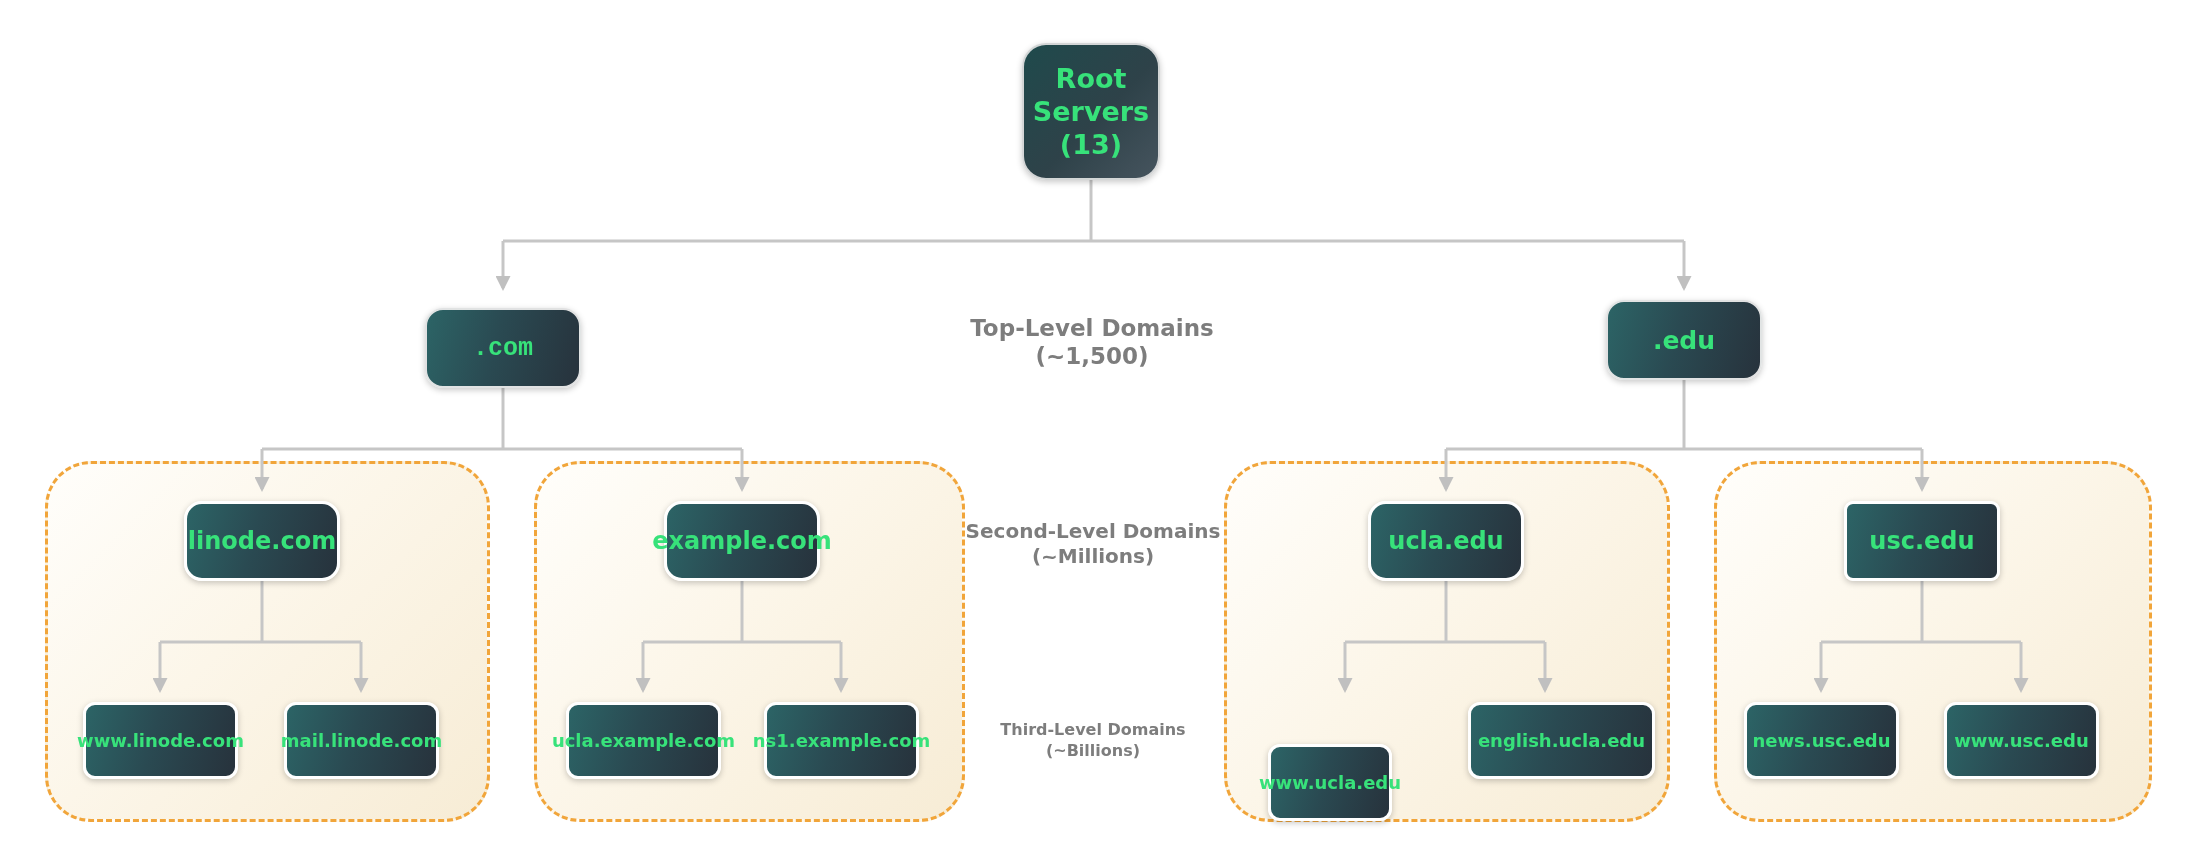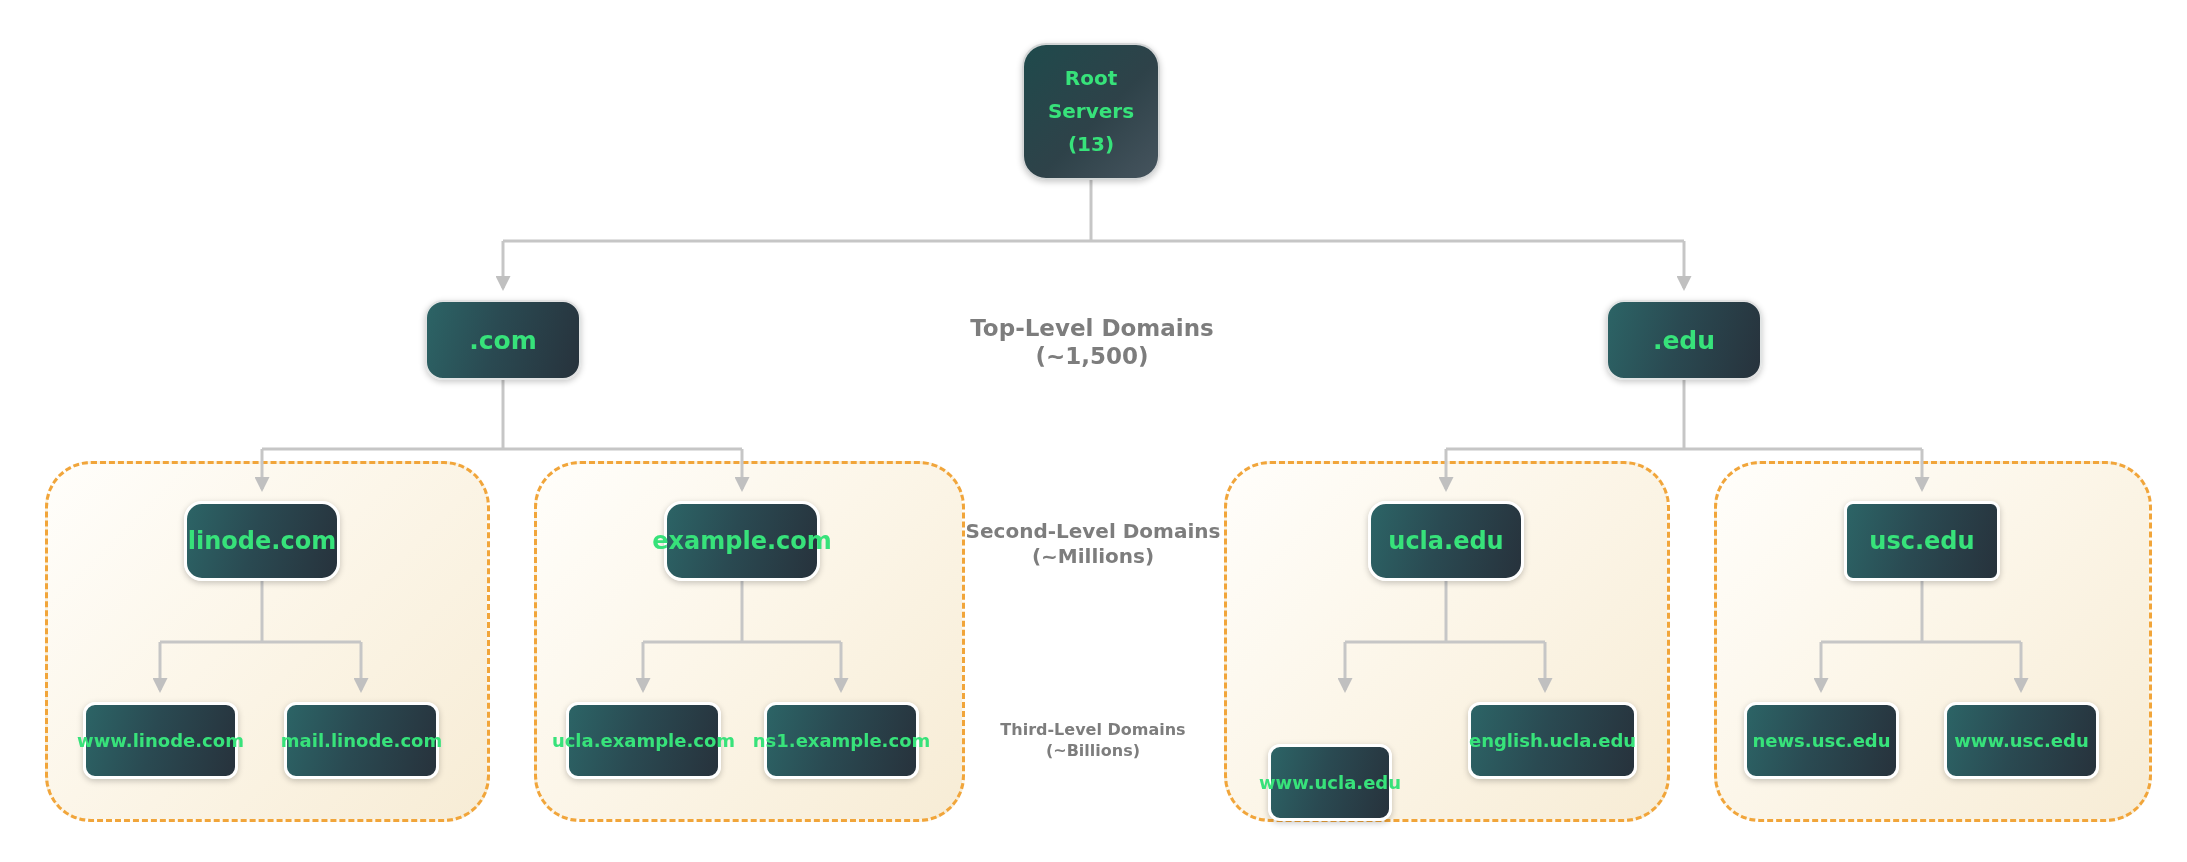--- a/index.html
+++ b/index.html
@@ -26,21 +26,21 @@
     text-align:center;
     color:#37e27a;
     font-weight:bold;
     background:linear-gradient(105deg,#2c6466 0%,#2a4a52 45%,#27323c 100%);
     box-sizing:border-box;
     z-index:3;
     box-shadow:0 2px 6px rgba(0,0,0,0.22);
   }
   .node-root{
     border-radius:24px;
-    font-size:20px;line-height:33px;
+    font-size:27px;line-height:33px;
     border:2px solid rgba(230,230,230,0.9);
     background:linear-gradient(135deg,#1f4a4c 0%,#2e4249 55%,#46545e 100%);
   }
   .node-tld{
     border-radius:18px;
     font-size:25px;
     border:2px solid rgba(235,235,235,0.95);
   }
   .node-sld{
     border-radius:18px;
@@ -113,21 +113,21 @@
       <path d="M1545,642 V690" marker-end="url(#arrow)"></path>
       <path d="M1821,642 V690" marker-end="url(#arrow)"></path>
       <path d="M2021,642 V690" marker-end="url(#arrow)"></path>
     </g>
   </svg>
 
   <div class="node node-root" style="left:1022px;top:43px;width:138px;height:137px;">
     <span>Root Servers (13)</span>
   </div>
 
-  <div class="node node-tld" style="left:425px;top:300px;width:156px;height:80px;">
+  <div class="node node-tld" style="left:425px;top:308px;width:156px;height:80px;font-family:Liberation Mono, monospace;">
     <span>.com</span>
   </div>
   <div class="node node-tld" style="left:1606px;top:300px;width:156px;height:80px;">
     <span>.edu</span>
   </div>
 
   <div class="tier-label tier-top">
     <span class="l1">Top-Level Domains</span>
     <span class="l2">(~1,500)</span>
   </div>
@@ -161,21 +161,21 @@
   </div>
   <div class="node node-3ld" style="left:566px;top:702px;width:155px;height:77px;">
     <span>ucla.example.com</span>
   </div>
   <div class="node node-3ld" style="left:764px;top:702px;width:155px;height:77px;">
     <span>ns1.example.com</span>
   </div>
   <div class="node node-3ld" style="left:1268px;top:744px;width:124px;height:77px;">
     <span>www.ucla.edu</span>
   </div>
-  <div class="node node-3ld" style="left:1468px;top:702px;width:169px;height:77px;">
+  <div class="node node-3ld" style="left:1468px;top:702px;width:187px;height:77px;">
     <span>english.ucla.edu</span>
   </div>
   <div class="node node-3ld" style="left:1744px;top:702px;width:155px;height:77px;">
     <span>news.usc.edu</span>
   </div>
   <div class="node node-3ld" style="left:1944px;top:702px;width:155px;height:77px;">
     <span>www.usc.edu</span>
   </div>
 
 </div>

